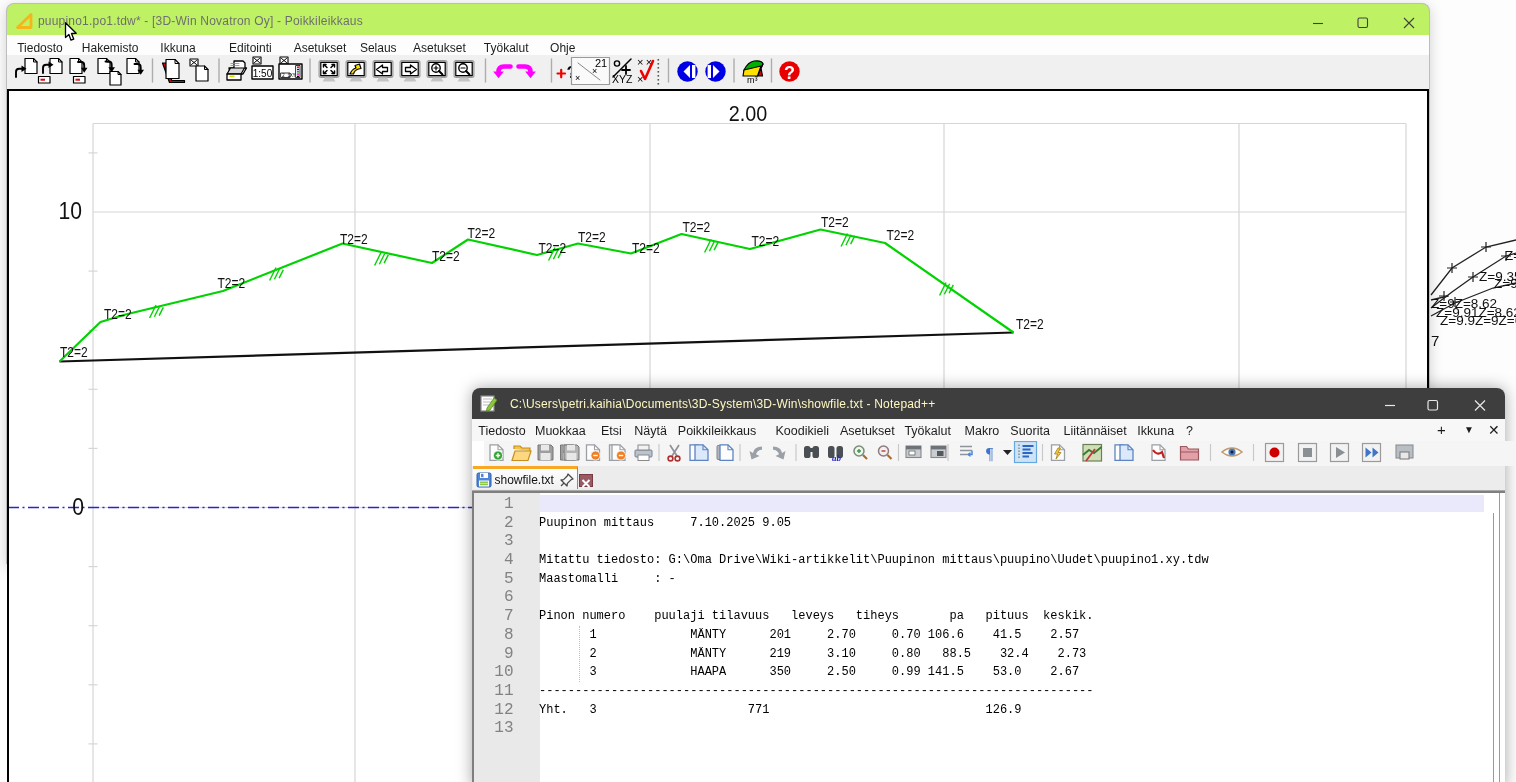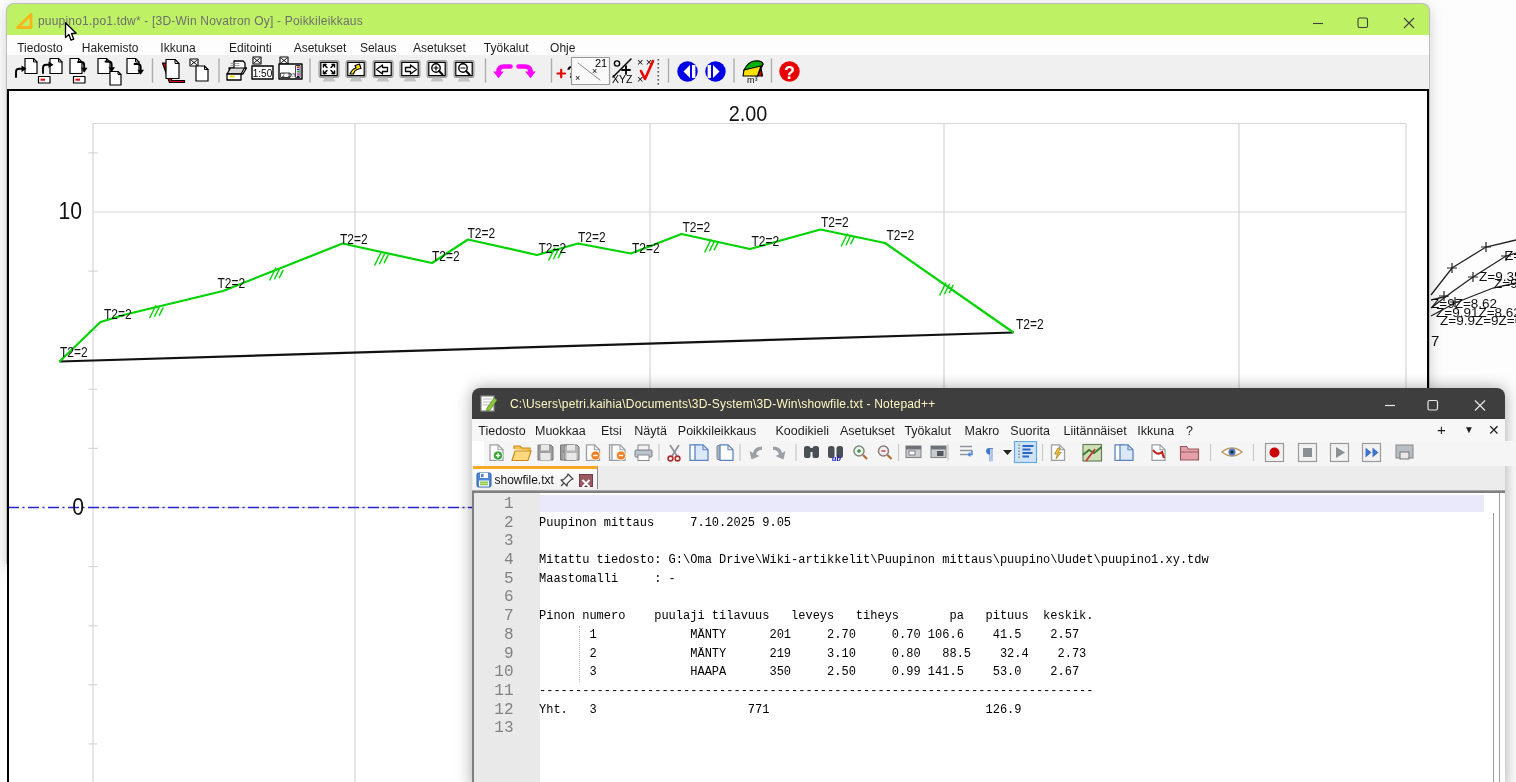--- a/index.html
+++ b/index.html
@@ -15,21 +15,21 @@
 #mw-client { position:absolute; left:0; top:85px; width:100%; height:693px;
   background:#fff; border-left:2px solid #000; border-right:2px solid #000; border-top:2px solid #000; }
 #npp { position:absolute; left:472px; top:388px; width:1033px; height:400px;
   background:#fff; border-radius:8px 8px 0 0; box-shadow:0 0 16px rgba(0,0,0,0.35); }
 #npp-title { position:absolute; left:0; top:0; width:100%; height:31px; background:#3e3e3e; border-radius:8px 8px 0 0; }
 #npp-title .ttl { position:absolute; left:38px; top:9px; font-size:12px; color:#fef9c3; letter-spacing:0.2px; }
 #npp-menu { position:absolute; left:0; top:31px; width:100%; height:22px; background:#f7f7f7; }
 #npp-menu span { position:absolute; top:5px; font-size:12.5px; color:#1c1c1c; }
 #npp-toolbar { position:absolute; left:12px; top:53px; width:100%; height:25px; background:#f5f5f5; }
 #npp-tabs { position:absolute; left:0; top:78px; width:100%; height:25px; background:#ececec; border-bottom:1px solid #a9a9a9; }
-#tab1 { position:absolute; left:0.5px; top:0; width:125px; height:23px; background:linear-gradient(#fdfdfd,#f1f1f1);
+#tab1 { position:absolute; left:0.5px; top:0; width:105px; height:23px; background:linear-gradient(#fdfdfd,#f1f1f1);
   border-right:1.5px solid #8a8a8a; border-top:3.5px solid #f9a825; }
 #tab1 .tname { position:absolute; left:22px; top:4px; font-size:12px; color:#111; }
 #npp-editor { position:absolute; left:0; top:103px; width:100%; height:297px; background:#fff;
   border-left:2px solid #7f7f7f; border-top:2px solid #7f7f7f; }
 #gutter { position:absolute; left:0; top:0; width:65.5px; height:100%; background:#e9e9e9; }
 #gutter .nums { position:absolute; right:26px; top:2px; text-align:right;
   font-family:"Liberation Mono",monospace; font-size:16px; line-height:18.68px; color:#828282; }
 #caretline { position:absolute; left:65.5px; top:1.5px; width:944px; height:17.8px; background:#e9e9fb; }
 #codepane { position:absolute; left:65px; top:2px; font-family:"Liberation Mono",monospace;
   font-size:12px; line-height:18.68px; color:#000; white-space:pre; }

